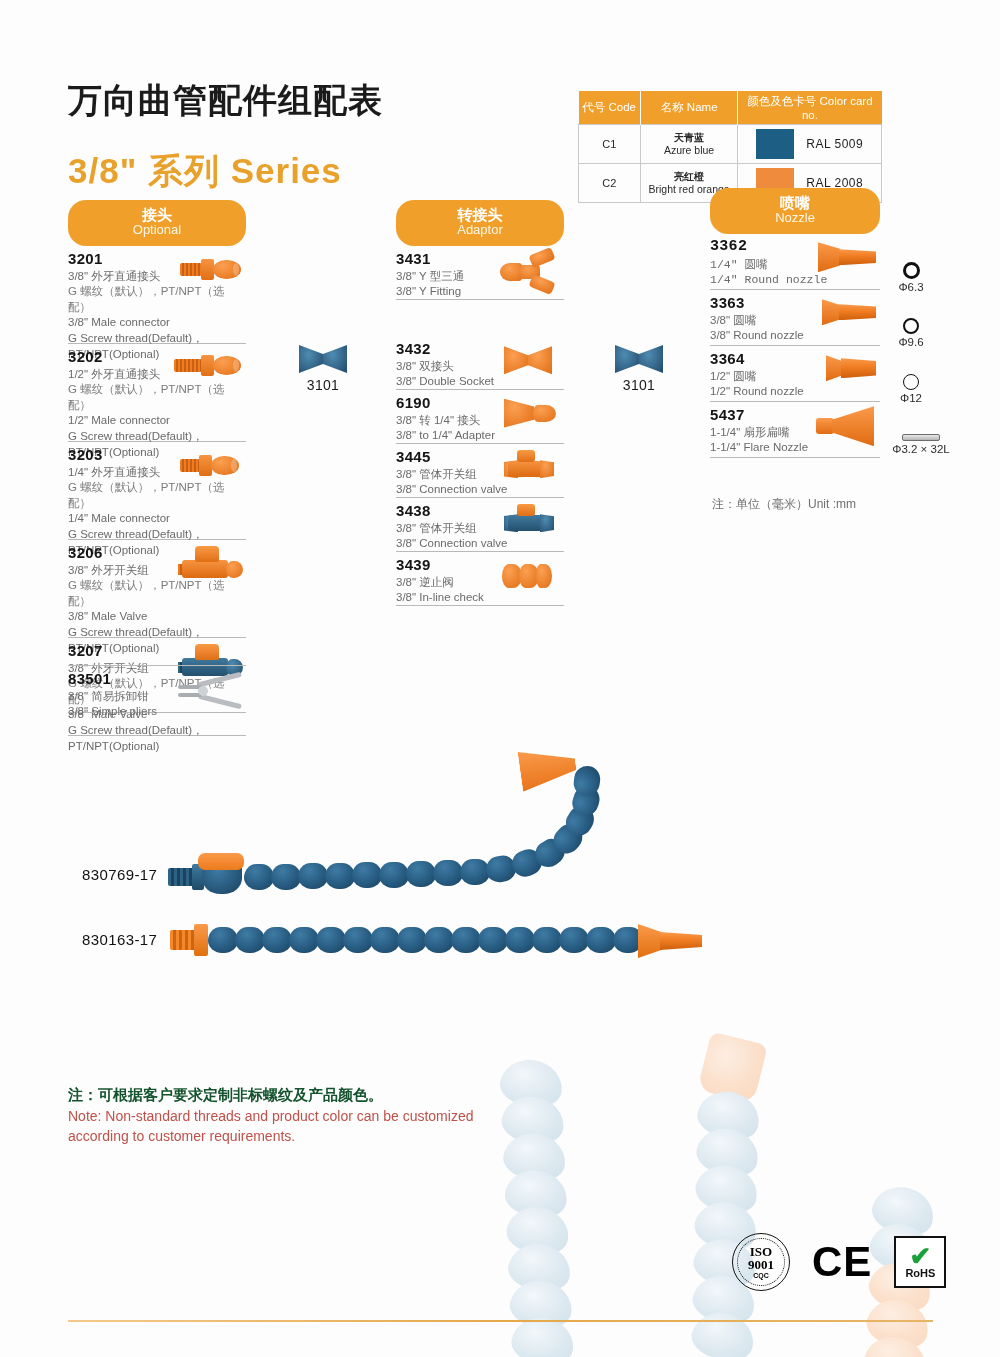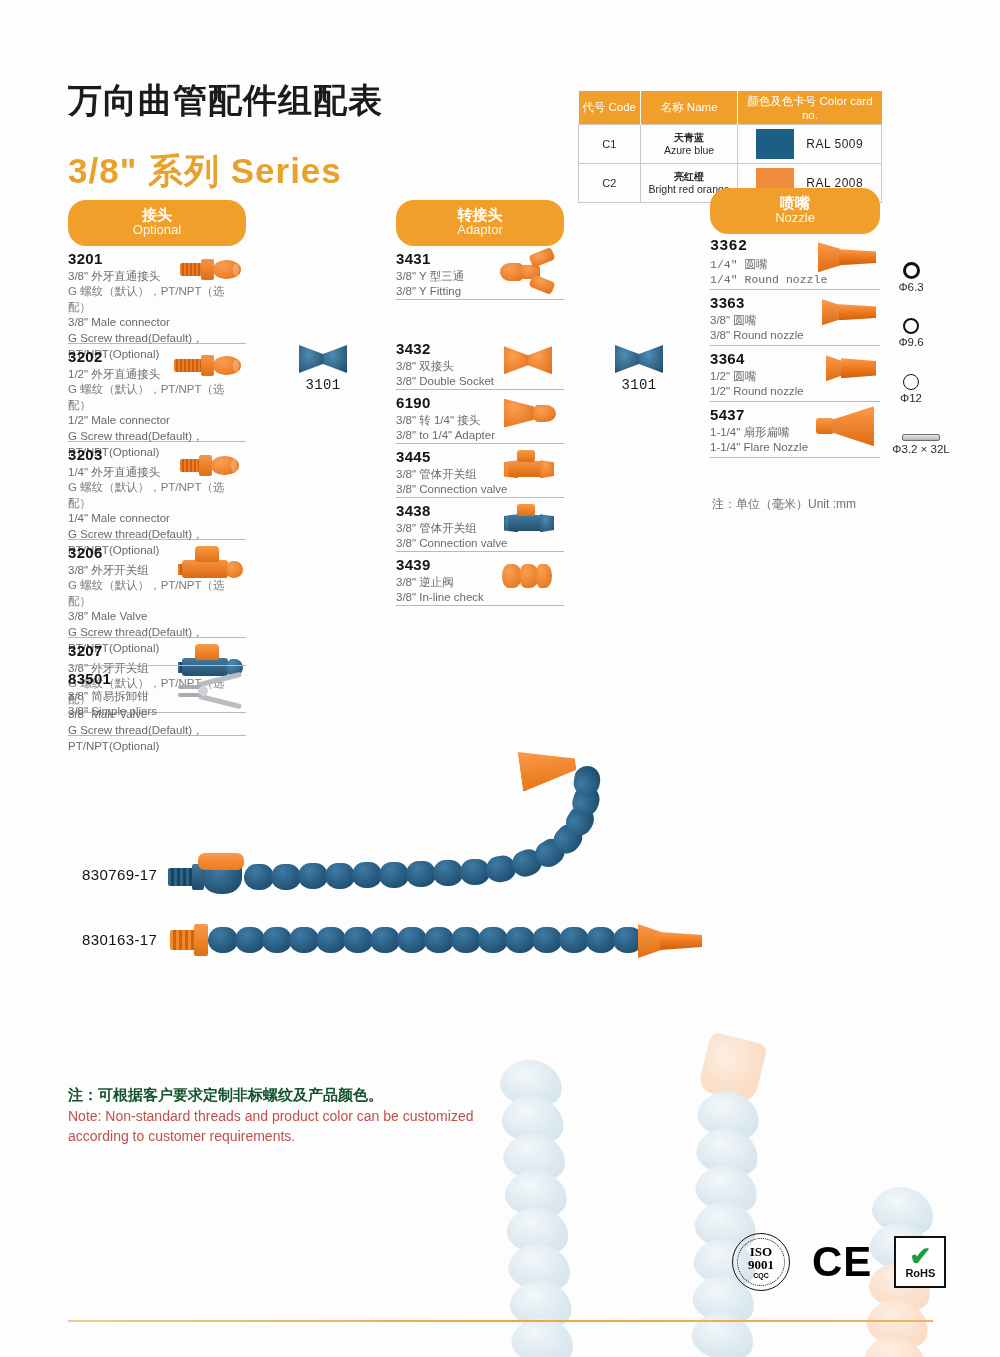--- a/index.html
+++ b/index.html
@@ -234,21 +234,21 @@
   .pliers { position: relative; width: 64px; height: 34px; }
   .pliers i { position: absolute; display: block; background: #b9bcc0; border-radius: 3px; }
   .pliers .h1 { left: 20px; top: 3px; width: 44px; height: 5px; transform: rotate(-14deg); }
   .pliers .h2 { left: 20px; top: 25px; width: 44px; height: 5px; transform: rotate(14deg); }
   .pliers .j1 { left: 0px; top: 11px; width: 24px; height: 4px; background:#a9adb2; }
   .pliers .j2 { left: 0px; top: 19px; width: 24px; height: 4px; background:#a9adb2; }
   .pliers .pin { left: 20px; top: 12px; width: 10px; height: 10px; border-radius: 50%; background:#cfd2d5; }
 
   
   .marker { position: absolute; text-align: center; width: 70px; }
-  .marker .lbl { font-size: 14px; color: #1a1a1a; margin-top: 4px; letter-spacing: .3px; font-family: Liberation Mono, monospace; }
+  .marker .lbl { font-size: 14px; color: #1a1a1a; margin-top: 4px; letter-spacing: .3px; }
 
   
   .dim { position: absolute; width: 58px; text-align: center; }
   .dim .ring {
     width: 17px; height: 17px; border-radius: 50%;
     border: 3px solid #111; margin: 0 auto;
   }
   .dim .ring.r2 { width: 16px; height: 16px; border-width: 2.5px; }
   .dim .ring.r3 { width: 16px; height: 16px; border-width: 1.6px; }
   .dim .slot {

